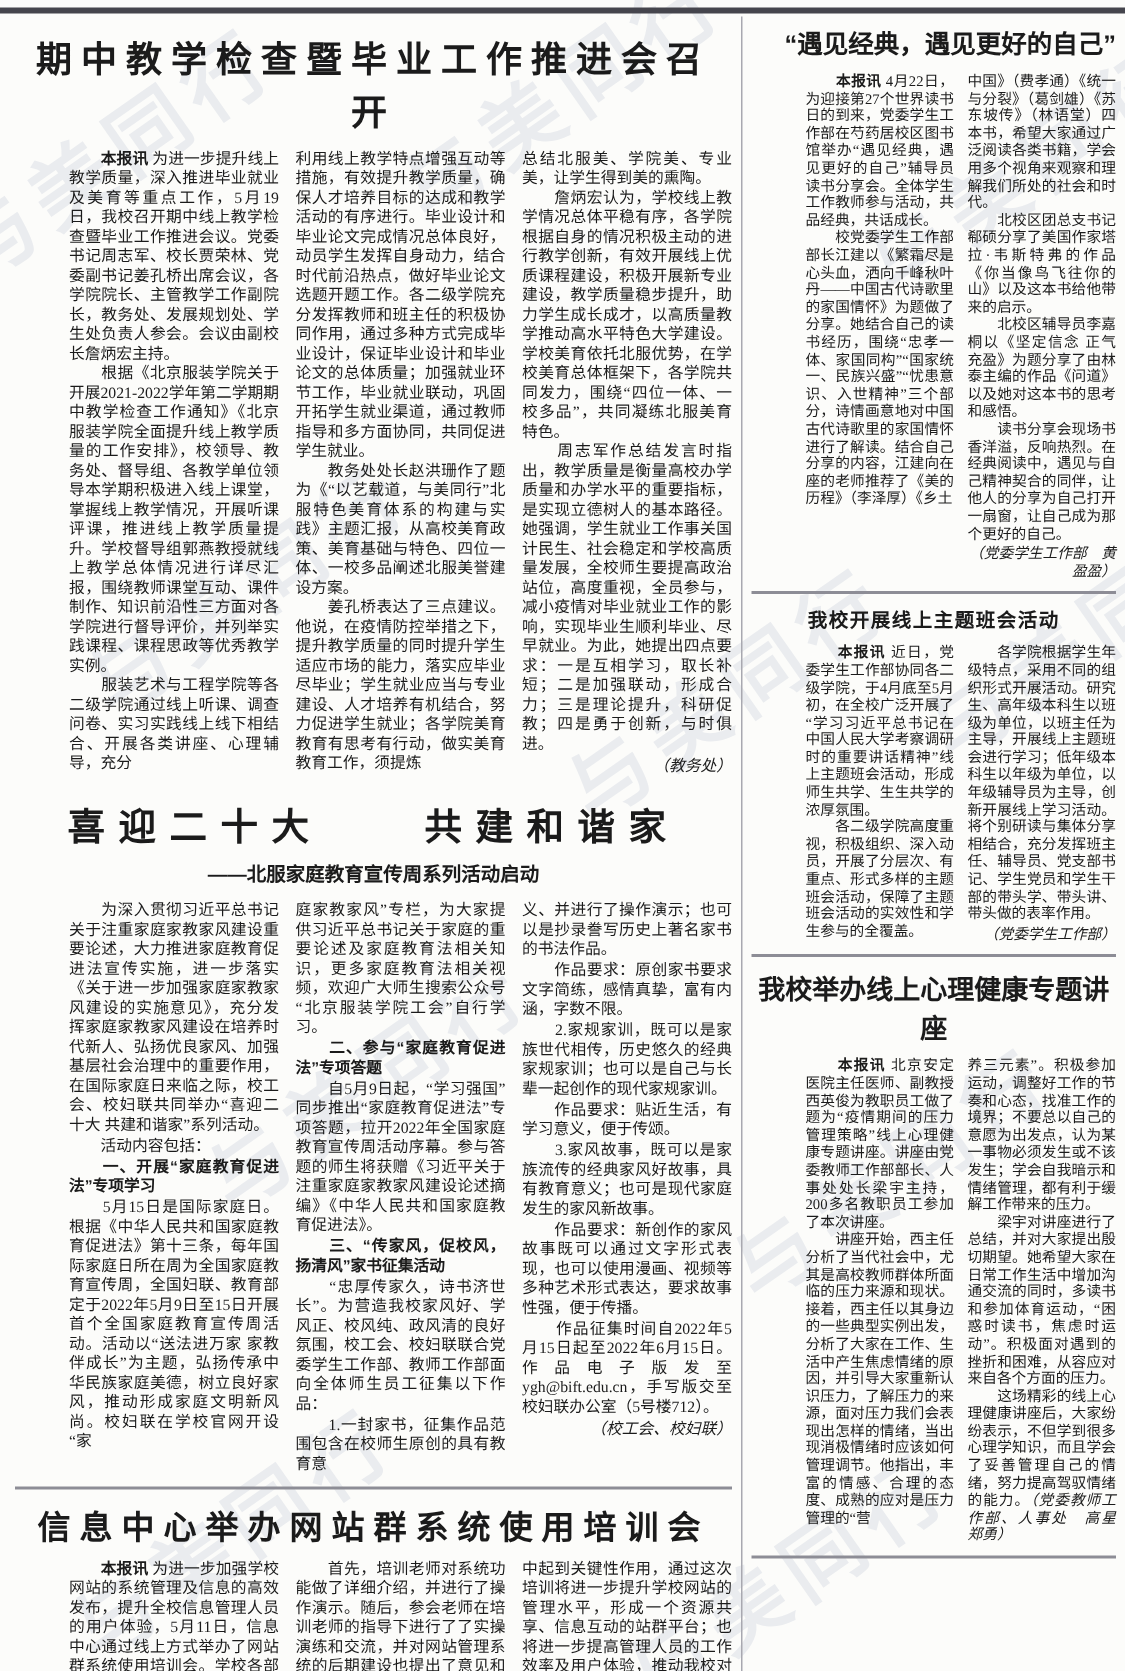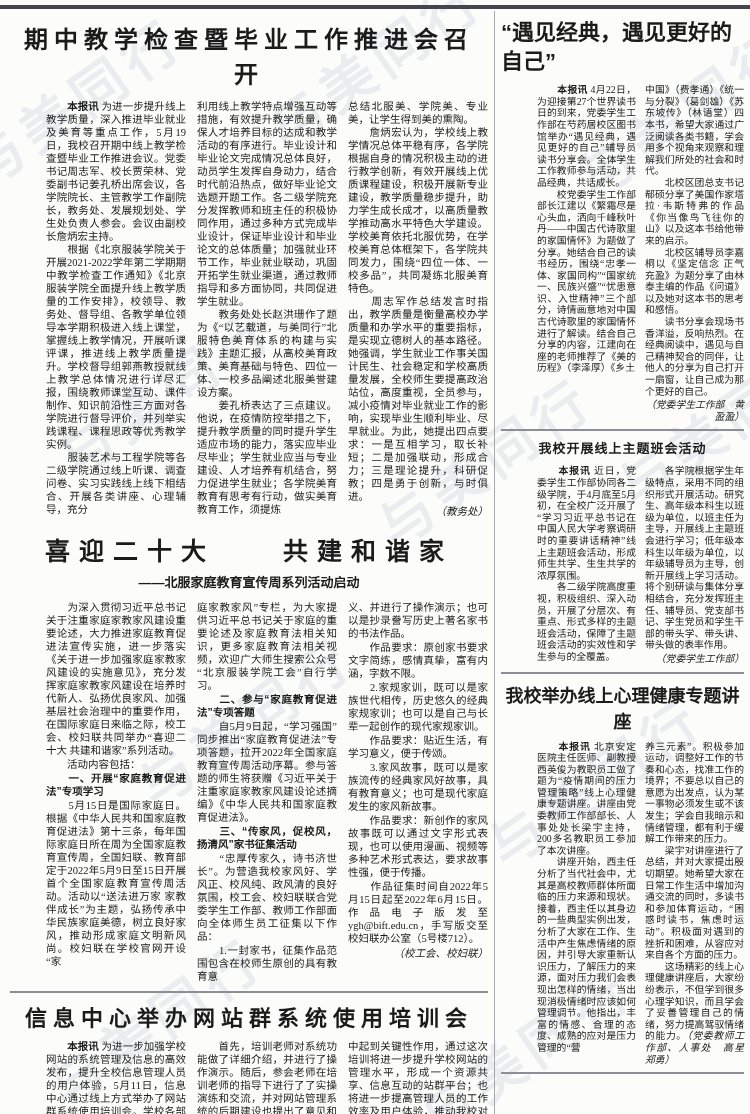--- a/index.html
+++ b/index.html
@@ -38,22 +38,22 @@
   .col p{margin:0 0 1px 0;}
   .subhead{font-family:"Liberation Sans",sans-serif;font-weight:bold;}
   .hsep{height:2px;background:#8d8d96;margin:7px 0;}
   
   .t-midterm{font-family:"Liberation Sans",sans-serif;font-weight:bold;font-size:24px;
              letter-spacing:6px;text-align:center;margin:9px 0 10px;}
   .t-family{font-weight:bold;font-size:25px;letter-spacing:9px;text-align:center;margin:13px 0 5px;}
   .t-family-sub{font-family:"Liberation Sans",sans-serif;font-weight:bold;font-size:13px;
                 text-align:center;margin:0 0 10px;}
   .t-website{font-weight:bold;font-size:22px;letter-spacing:6px;text-align:center;margin:5px 0 8px;}
-  .t-reading{font-family:"Liberation Sans",sans-serif;font-weight:bold;font-size:22px;
-             text-align:left;line-height:1.3;margin:8px 0 8px;}
+  .t-reading{font-family:"Liberation Sans",sans-serif;font-weight:bold;font-size:17px;
+             text-align:right;line-height:1.3;margin:8px 0 8px;}
   .t-class{font-family:"Liberation Sans",sans-serif;font-weight:bold;font-size:13px;
            text-align:center;margin:6px 0 8px;letter-spacing:1px;}
   .t-psych{font-family:"Liberation Sans",sans-serif;font-weight:bold;font-size:18px;
            text-align:center;margin:6px 0 8px;}
 </style>
 </head>
 <body>
 
 <div class="page">
 

